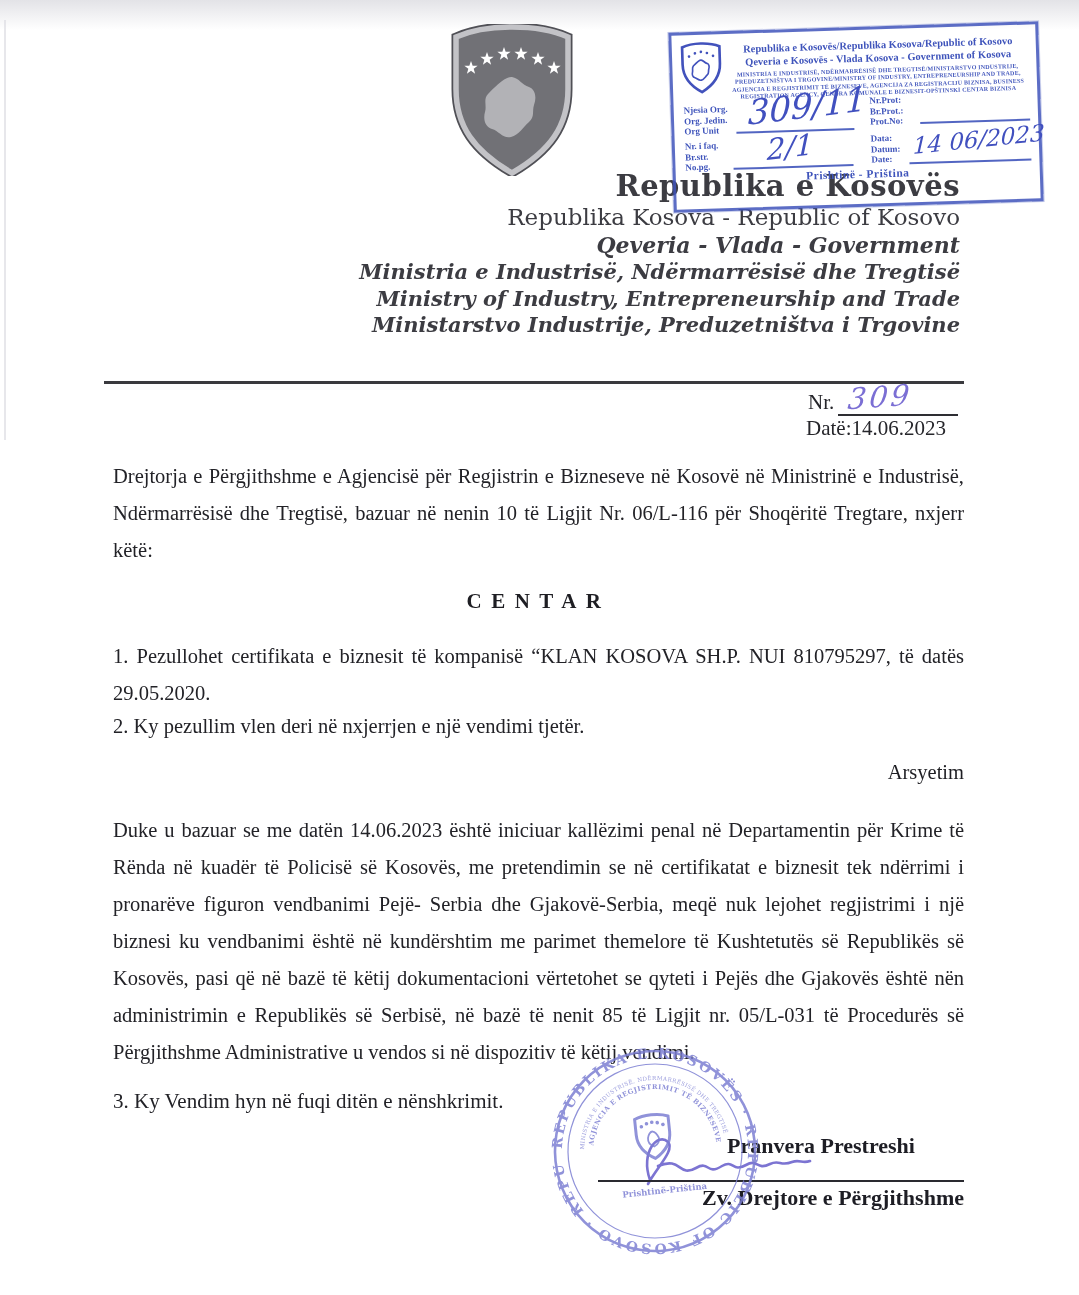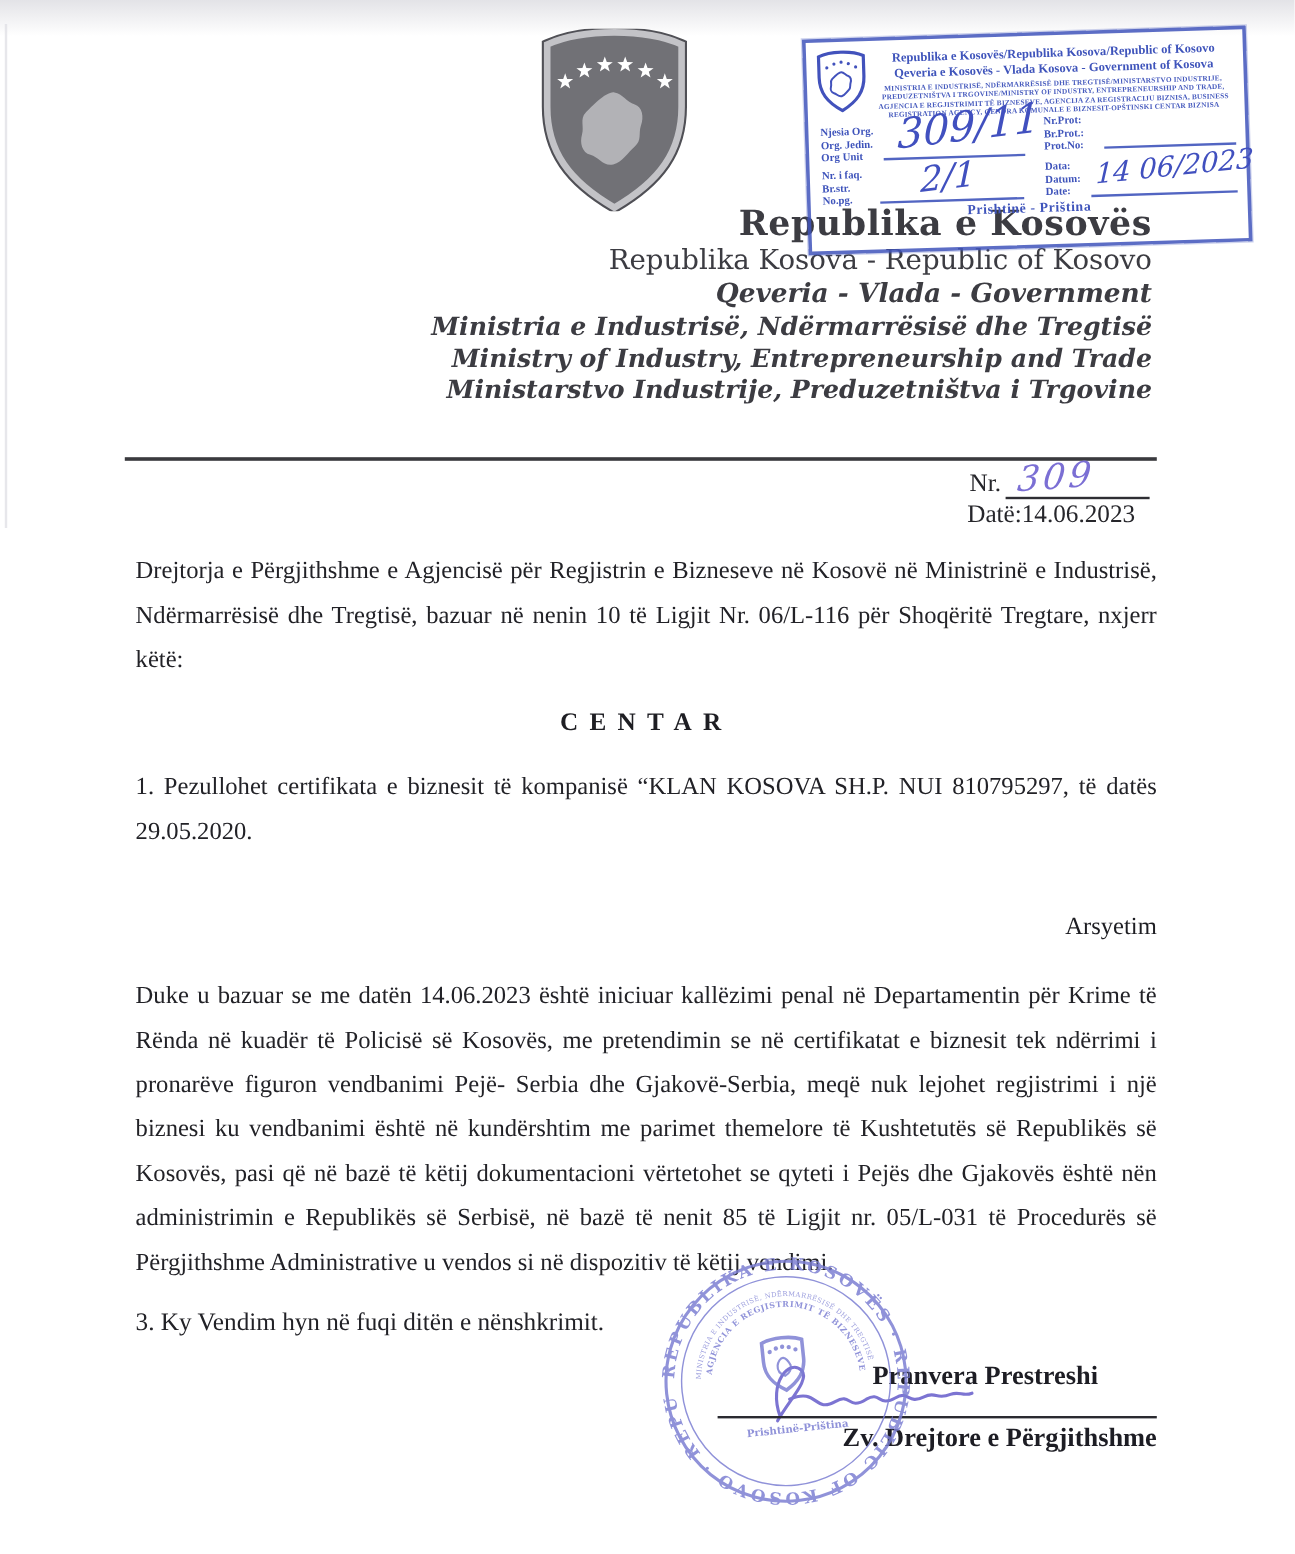--- a/index.html
+++ b/index.html
@@ -160,20 +160,21 @@
 
   <div class="rule"></div>
   <div class="ref-nr-label">Nr.</div>
   <div class="ref-nr-hand">309</div>
   <div class="ref-nr-line"></div>
   <div class="ref-date">Datë:14.06.2023</div>
 
   <div class="para intro">Drejtorja e Përgjithshme e Agjencisë për Regjistrin e Bizneseve në Kosovë në Ministrinë e Industrisë, Ndërmarrësisë dhe Tregtisë, bazuar në nenin 10 të Ligjit Nr. 06/L-116 për Shoqëritë Tregtare,  nxjerr këtë:</div>
   <div class="center-h vendim">CENTAR</div>
   <div class="para item1">1.  Pezullohet certifikata e biznesit të kompanisë “KLAN KOSOVA SH.P. NUI 810795297, të datës 29.05.2020.</div>
+  <div class="para item2">2. Ky pezullim vlen deri në nxjerrjen e një vendimi tjetër.</div>
   <div class="center-h arsyetim">Arsyetim</div>
   <div class="para reason">Duke u bazuar se me datën 14.06.2023 është iniciuar kallëzimi penal në Departamentin për Krime të Rënda në kuadër të Policisë së Kosovës, me pretendimin se në certifikatat e biznesit tek ndërrimi i pronarëve figuron vendbanimi Pejë- Serbia dhe Gjakovë-Serbia, meqë nuk lejohet regjistrimi i një biznesi ku vendbanimi është në kundërshtim me parimet themelore të Kushtetutës së Republikës së Kosovës, pasi që në bazë të këtij dokumentacioni vërtetohet se qyteti i Pejës dhe Gjakovës është nën administrimin e Republikës së Serbisë, në bazë të nenit 85 të Ligjit nr. 05/L-031 të Procedurës së Përgjithshme Administrative u vendos si në dispozitiv të këtij vendimi.</div>
   <div class="para item3">3.  Ky Vendim hyn në fuqi ditën e nënshkrimit.</div>
 
   <div class="sig-name">Pranvera Prestreshi</div>
   <svg class="sig-squiggle" viewBox="0 0 210 62">
     <g fill="none" stroke="#7c74d2" stroke-width="2.6" stroke-linecap="round">
       <path d="M22,52 C12,24 30,4 40,14 C47,22 30,38 20,56"></path>
       <path d="M30,38 C54,28 50,50 68,40 C82,32 78,48 94,38 C106,31 104,45 118,37 C130,30 128,43 142,36 C152,31 152,39 164,34 C172,31 174,36 182,33"></path>
     </g>

